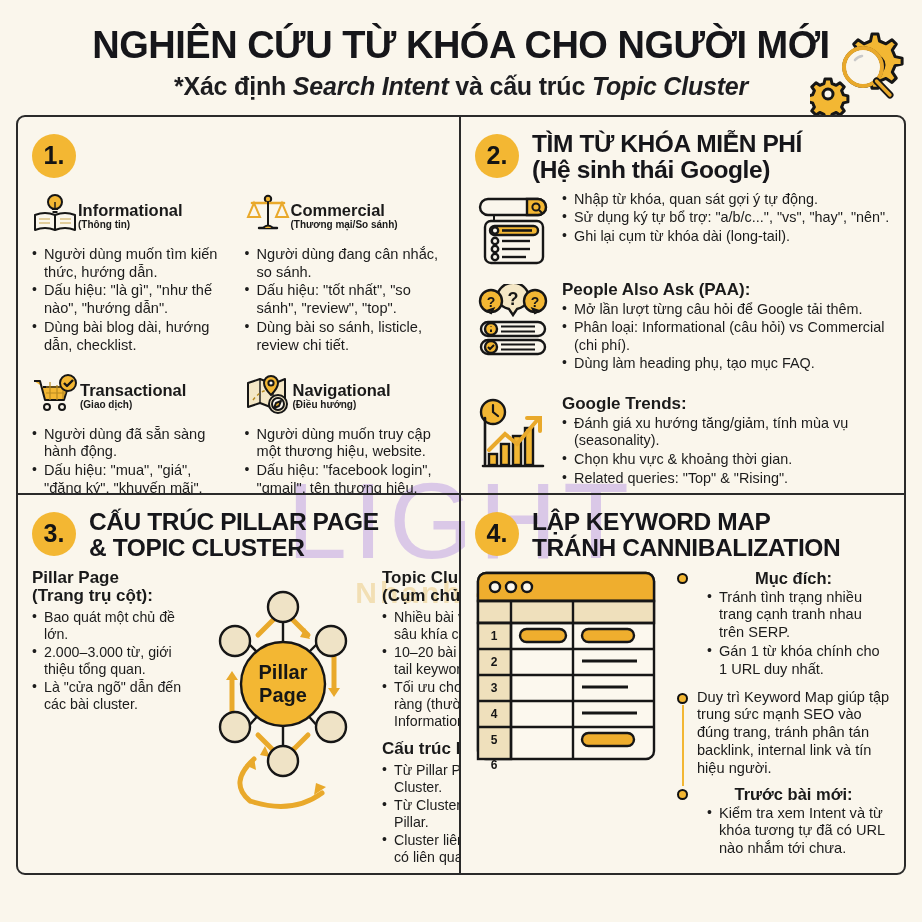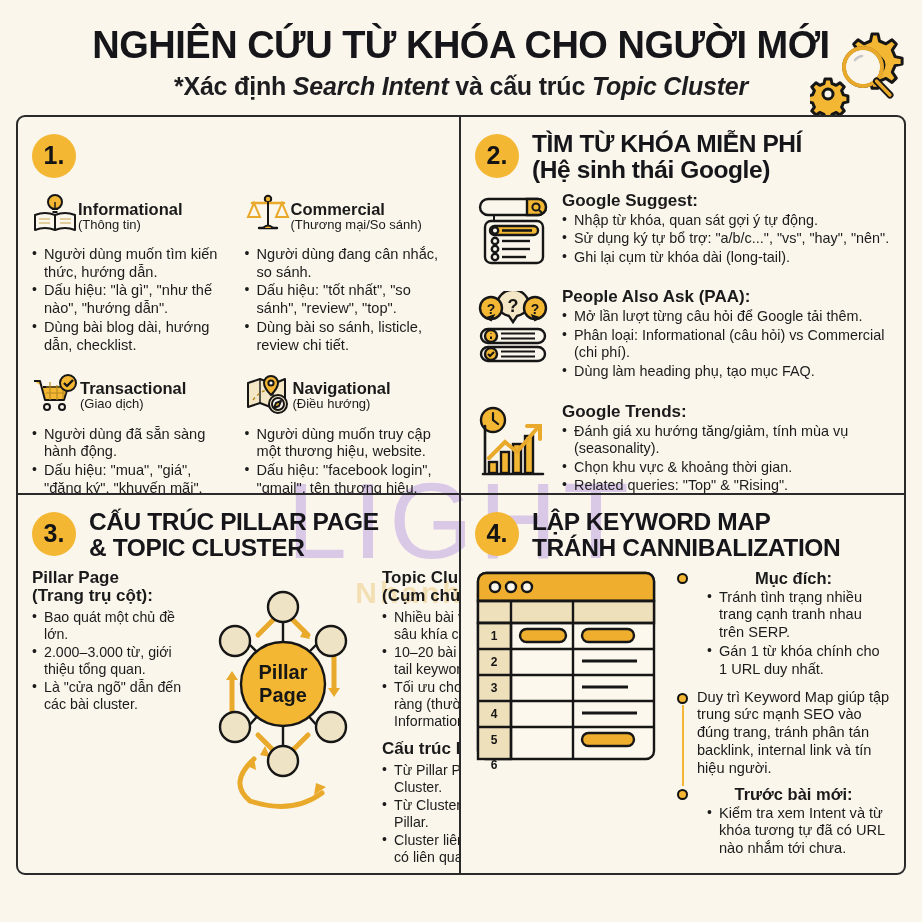--- a/index.html
+++ b/index.html
@@ -62,21 +62,21 @@
     font-size:25px;font-weight:bold;
     display:flex;align-items:center;justify-content:center;
     margin-top:3px;
   }
   .qtitle{font-size:24.5px;font-weight:bold;line-height:1.08;letter-spacing:-.4px;color:#16161a;}
 
   
   .two-col{display:grid;grid-template-columns:1fr 1fr;gap:0 12px;}
   .intent-head{display:flex;align-items:center;gap:0;margin:6px 0 5px 0;height:50px;}
   .intent-name{font-size:16.5px;font-weight:bold;line-height:1.1;}
-  .intent-sub{font-size:13px;font-weight:normal;line-height:1.1;}
+  .intent-sub{font-size:10px;font-weight:bold;line-height:1.1;}
   ul.bul{margin:0 0 10px 0;padding:0;list-style:none;}
   ul.bul li{
     position:relative;padding-left:12px;margin-bottom:1px;
     font-size:14.6px;line-height:1.22;font-weight:500;color:#1c1c1c;
   }
   ul.bul li:before{
     content:"•";position:absolute;left:0;top:-1px;font-size:14px;color:#1c1c1c;
   }
 
   
@@ -284,21 +284,20 @@
               <path d="M25 46 h28" stroke-width="2.4"></path>
             <circle cx="18" cy="54" r="3.2" fill="#FAF6EC"></circle>
               <path d="M25 54 h28" stroke-width="2.4"></path>
             <circle cx="18" cy="62" r="3.2" fill="#FAF6EC"></circle>
               <path d="M25 62 h24" stroke-width="2.4"></path>
             <path d="M17 20 v6" stroke-width="2"></path>
           </g>
         </svg>
       </div>
       <div class="body">
-        <div class="bhead">Google Suggest:</div>
         <ul class="bul">
           <li>Nhập từ khóa, quan sát gợi ý tự động.</li>
           <li>Sử dụng ký tự bổ trợ: "a/b/c...", "vs", "hay", "nên".</li>
           <li>Ghi lại cụm từ khóa dài (long-tail).</li>
         </ul>
       </div>
     </div>
 
     <div class="block">
       <div class="ico">

